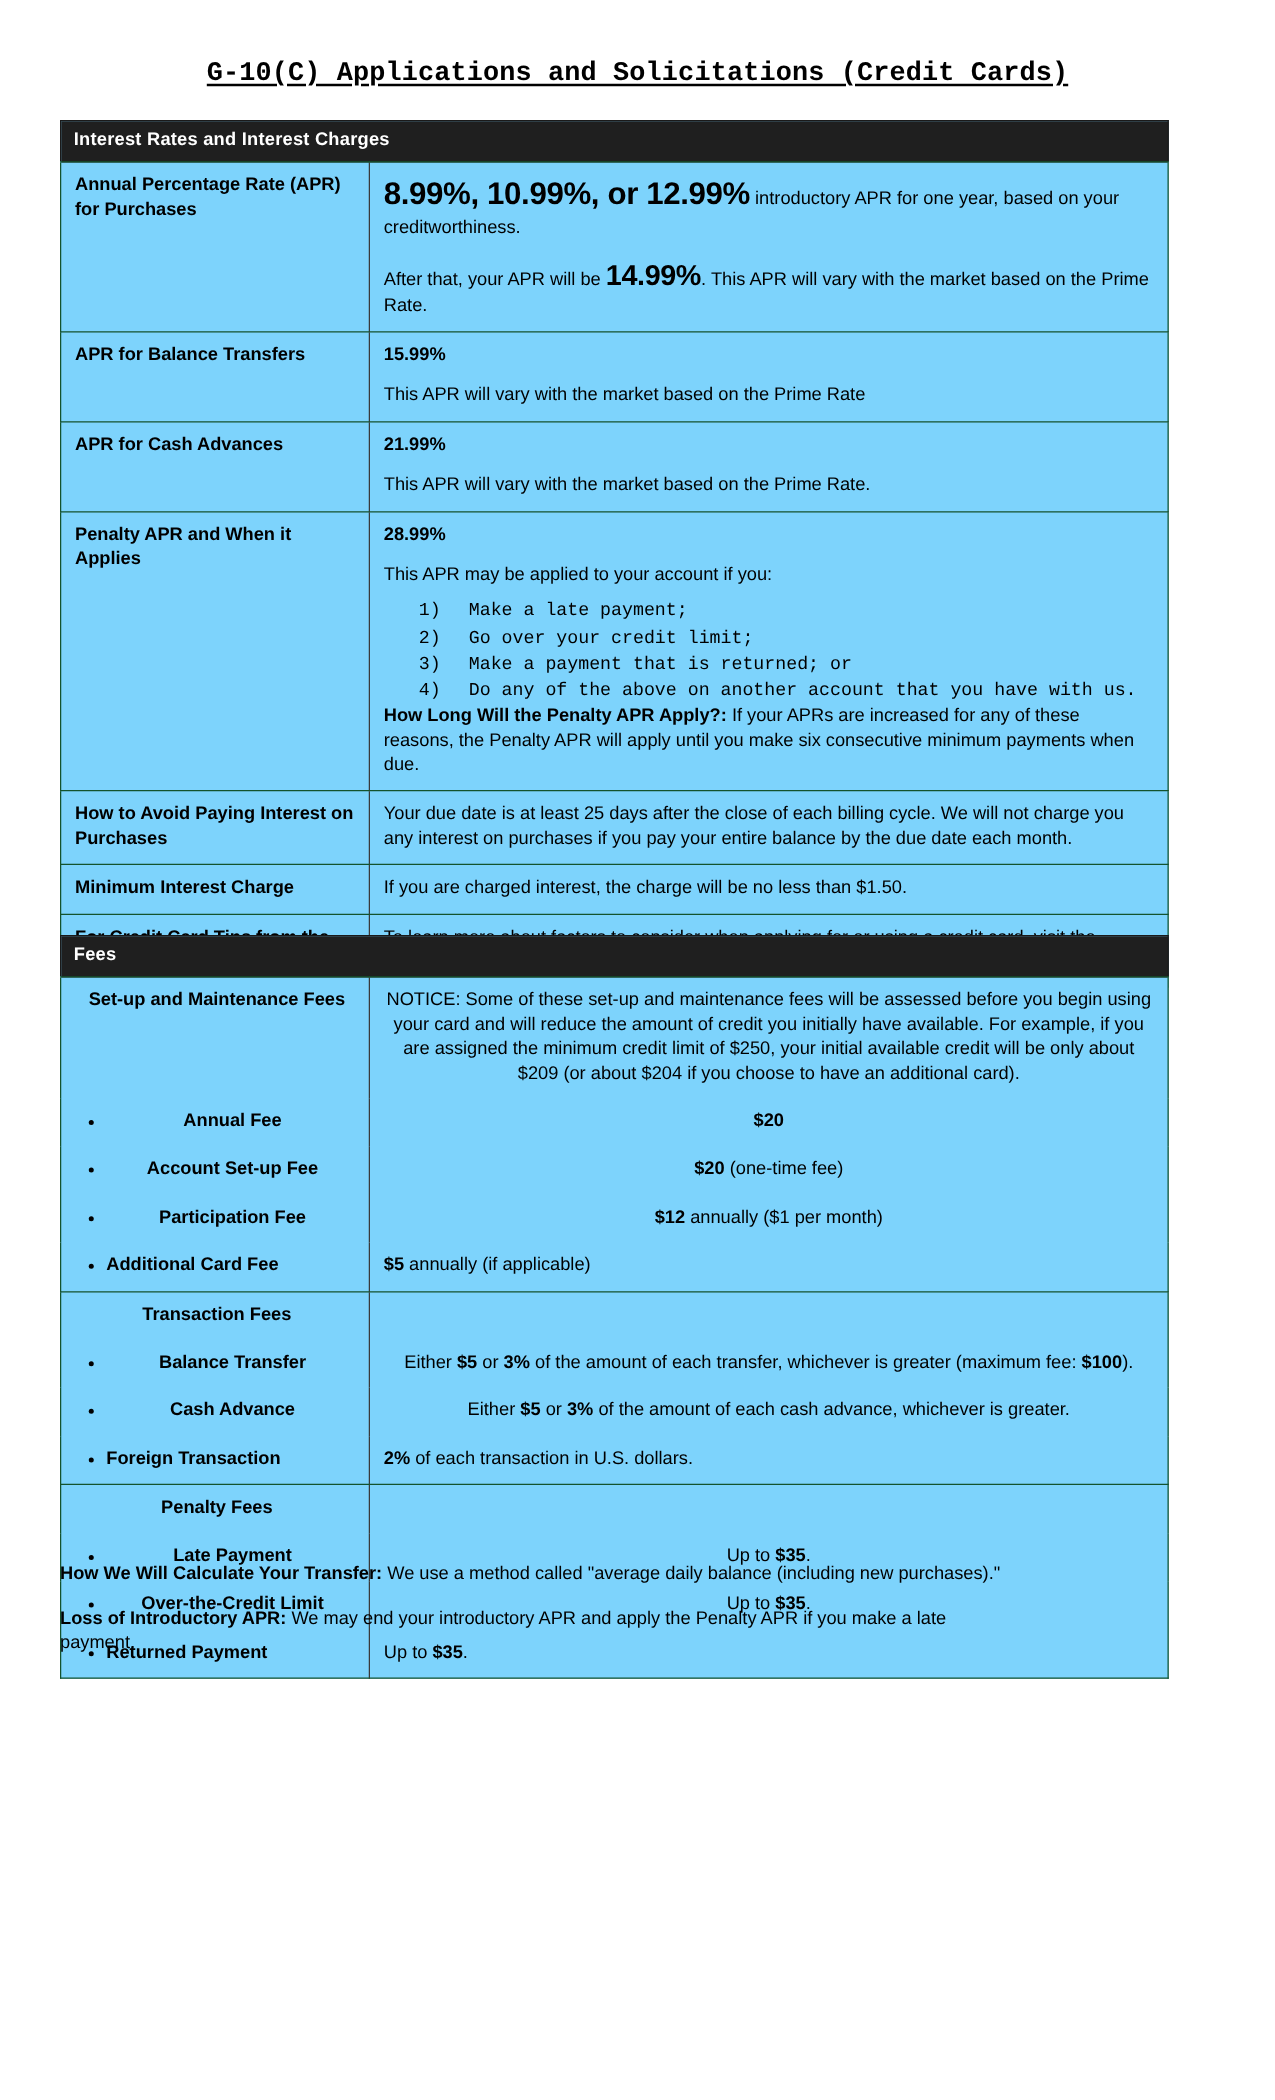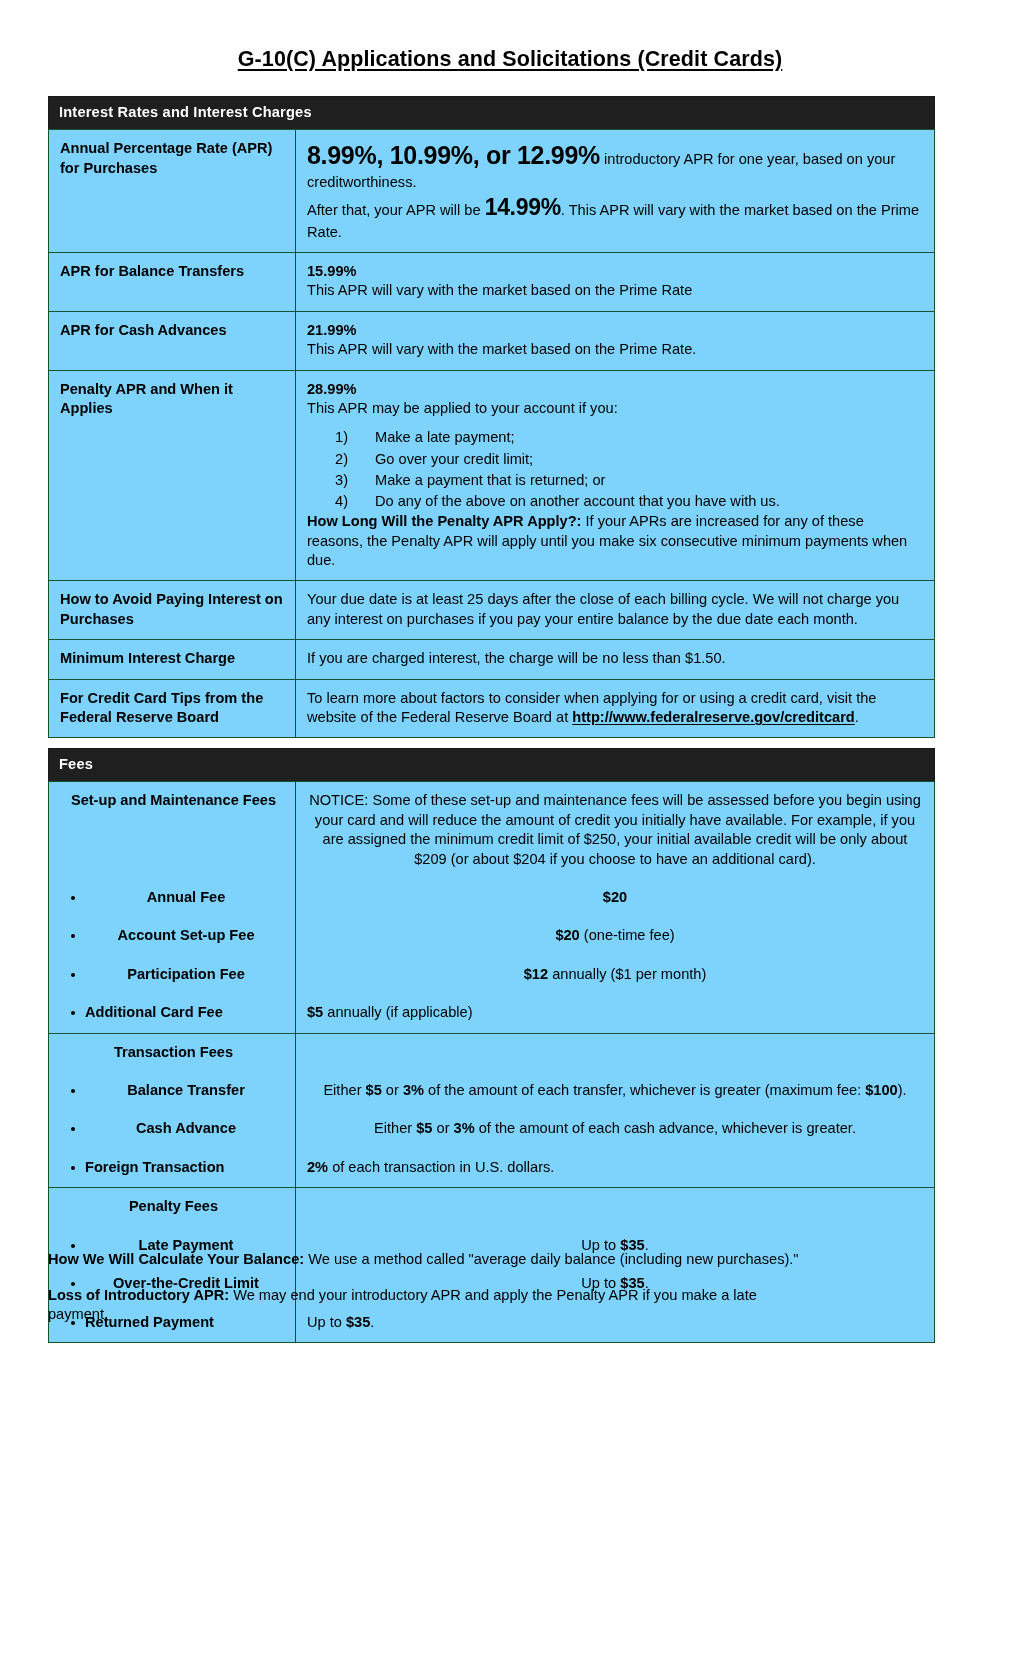--- a/index.html
+++ b/index.html
@@ -16,21 +16,21 @@
   }
   .page {
     position: relative;
     width: 1020px;
     height: 1680px;
     box-sizing: border-box;
     padding: 0;
   }
   
   .doc-title {
-    font-family: Liberation Sans, sans-serif;
+    font-family: Liberation Mono, monospace;
     font-weight: bold;
     font-size: 21.5px;
     text-align: center;
     text-decoration: underline;
     text-underline-offset: 3px;
     margin: 0;
     padding-top: 47px;
     letter-spacing: 0.1px;
   }
   
@@ -82,34 +82,35 @@
     font-size: 25px;
     font-weight: bold;
     letter-spacing: -0.3px;
   }
   .big2 {
     font-size: 23px;
     font-weight: bold;
     letter-spacing: -0.3px;
   }
   p.blk { margin: 0 0 0 0; }
-  p.blk + p.blk { }
+  p.blk + p.blk { margin-top: 13px; }
   .indent { margin-left: 25px; }
 
   ol.numlist {
     list-style: none;
     margin: 9px 0 0 0;
     padding: 0 0 0 28px;
     counter-reset: nl;
   }
   ol.numlist li {
     counter-increment: nl;
     position: relative;
     padding-left: 40px;
     line-height: 1.45;
+    font-family: Liberation Mono, monospace;
   }
   ol.numlist li::before {
     content: counter(nl) ")";
     position: absolute;
     left: 0;
     top: 0;
   }
   .gap-top { margin-top: 14px; }
 
   
@@ -293,21 +294,21 @@
 
       <tr>
         <td class="lbl bullet noborder-top">Returned Payment</td>
         <td class="val noborder-top"><span>Up to </span><b>$35</b><span>.</span></td>
       </tr>
     </tbody>
   </table>
 
   <div class="footnotes">
     <div class="footnote">
-      <b>How We Will Calculate Your Balance:</b><span> We use a method called "average daily balance (including new purchases)."</span>
+      <b>How We Will Calculate Your Transfer:</b><span> We use a method called "average daily balance (including new purchases)."</span>
     </div>
     <div class="footnote">
       <b>Loss of Introductory APR:</b><span> We may end your introductory APR and apply the Penalty APR if you make a late</span>
       <span class="fn-indent">payment.</span>
     </div>
   </div>
 
 </div>
 
 </body></html>

